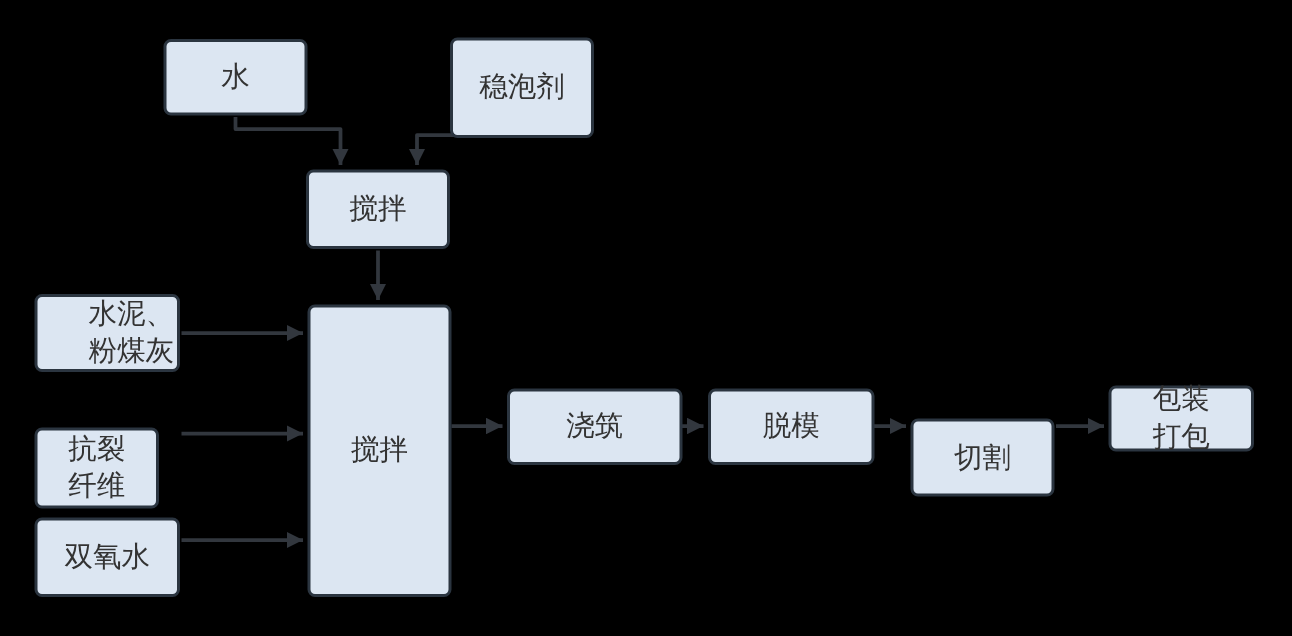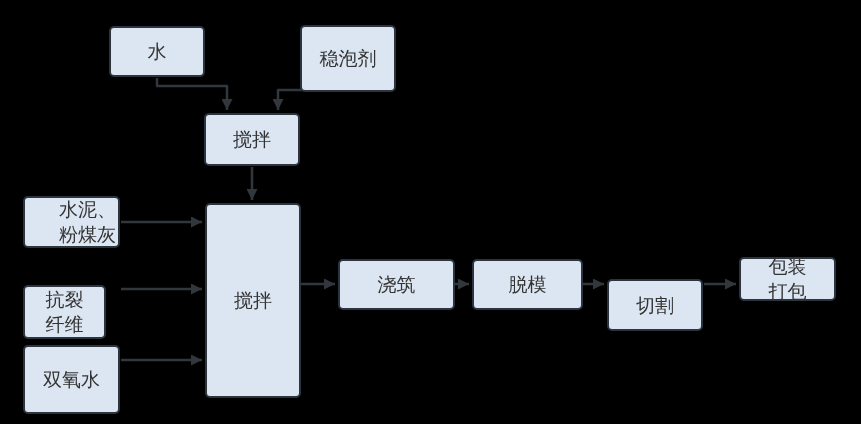--- a/index.html
+++ b/index.html
@@ -86,21 +86,21 @@
   <div class="node" style="left:23px; top:196px; width:97px; height:52px;padding-left:32px;">
     <span>水泥、</span>
     <span>粉煤灰</span>
   </div>
 
   <div class="node" style="left:23px; top:269px; width:83px; height:54px;margin-top:16px;">
     <span>抗裂</span>
     <span>纤维</span>
   </div>
 
-  <div class="node" style="left:23px; top:345px; width:97px; height:69px;">
+  <div class="node" style="left:23px; top:345px; width:97px; height:53px;">
     <span>双氧水</span>
   </div>
 
   <div class="node" style="left:205px; top:203px; width:96px; height:195px;">
     <span>搅拌</span>
   </div>
 
   <div class="node" style="left:338px; top:259px; width:117px; height:51px;">
     <span>浇筑</span>
   </div>

